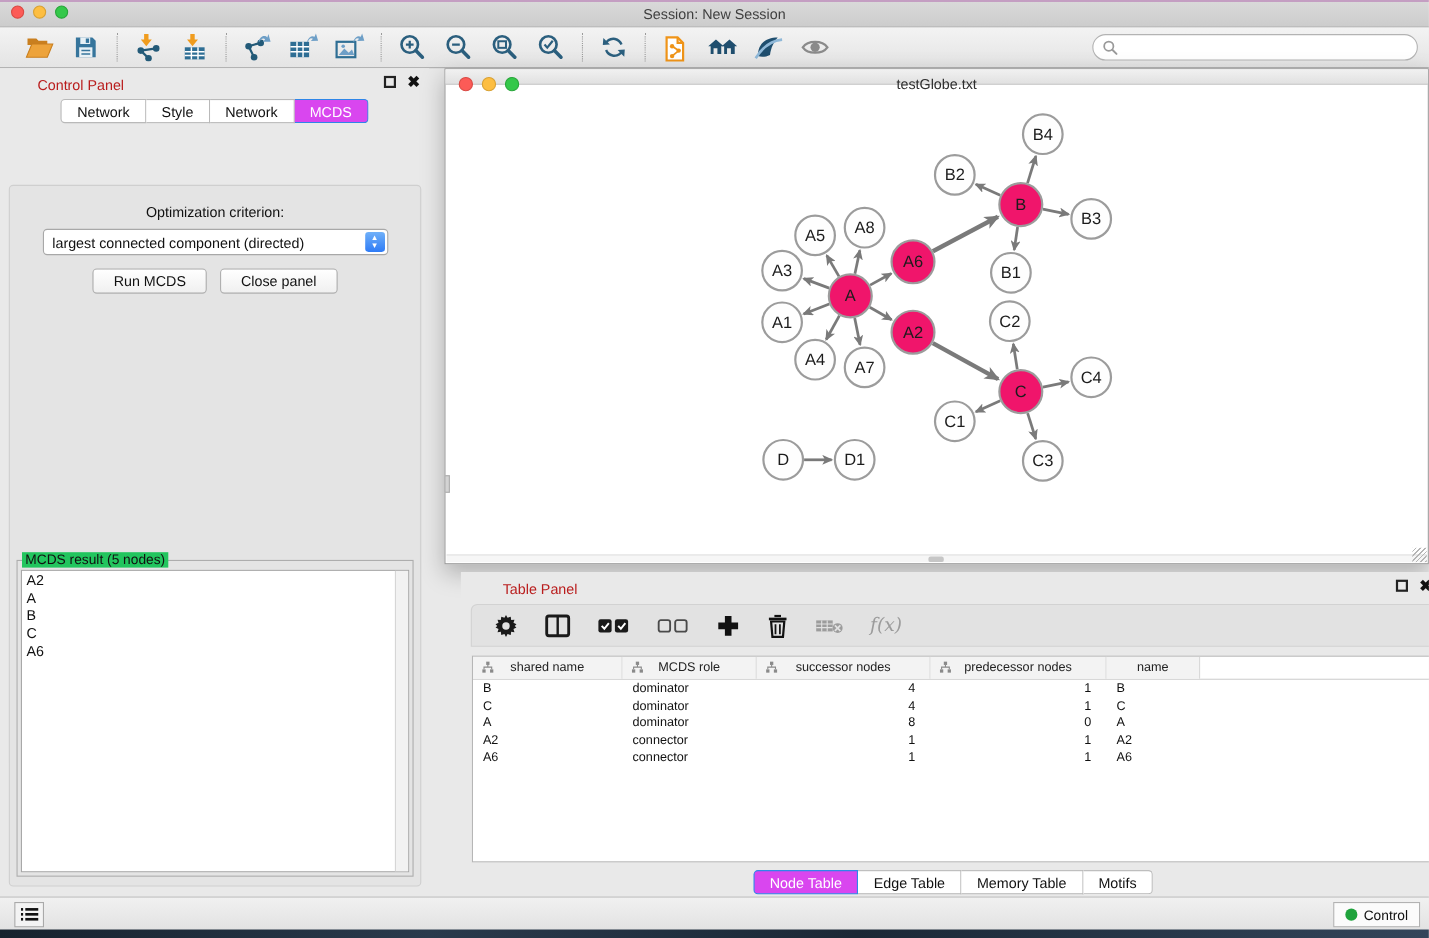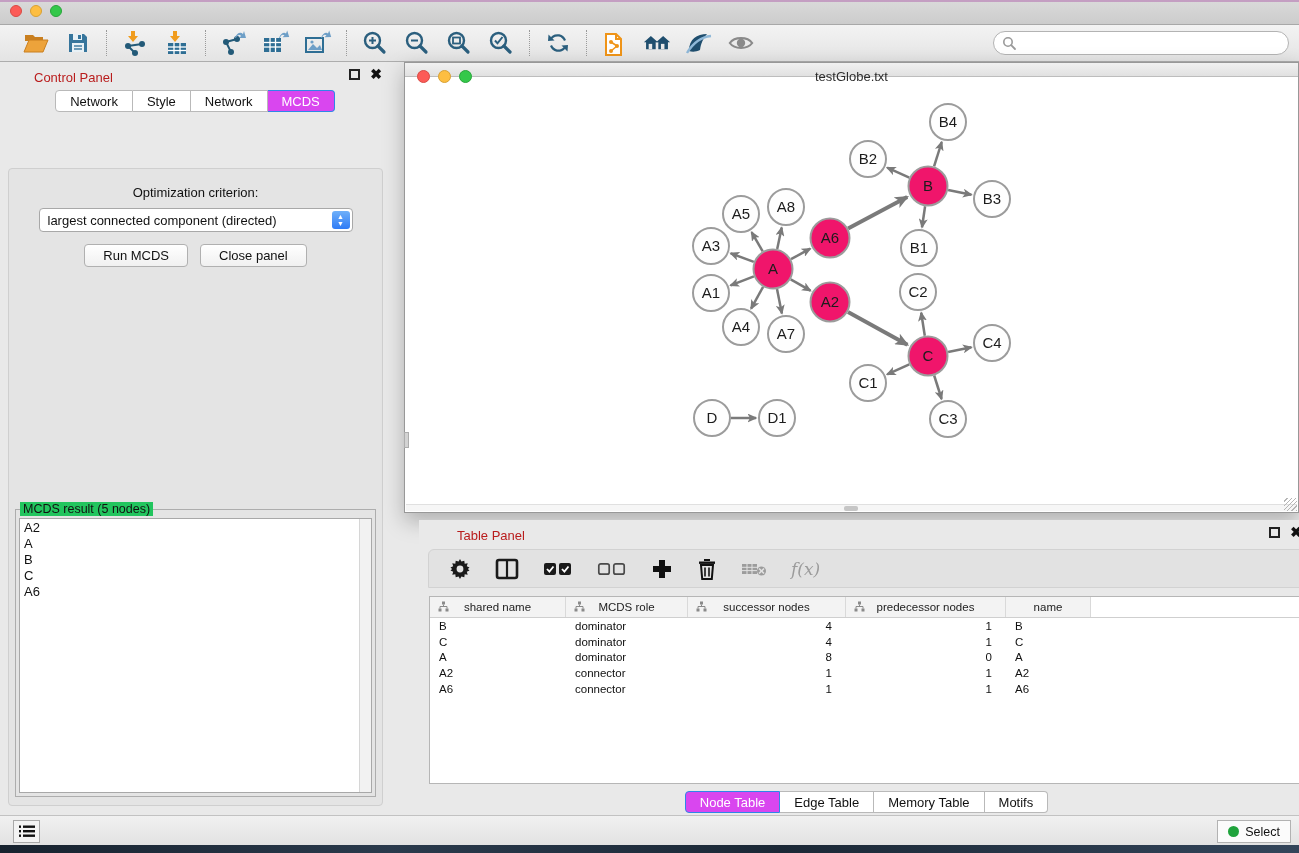--- a/index.html
+++ b/index.html
@@ -124,20 +124,21 @@
 <body>
 
 <div class="app">
 
   <div class="titlebar">
     <div class="lights">
       <div class="light red"></div>
       <div class="light yellow"></div>
       <div class="light green"></div>
     </div>
+    <div class="title">Session: New Session</div>
   </div>
 
   <div class="toolbar">
     <div class="tgroup">
       <span class="ticon">
         <svg width="26" height="22" viewBox="0 0 26 22">
             <path d="M2 3h8l2 2h8v4H2z" fill="#c97f1f"></path>
             <path d="M1 20 L6 8 H25 L20 20 z" fill="#eda33b" stroke="#c97f1f" stroke-width="1"></path>
           </svg>
       </span>
@@ -629,17 +630,17 @@
           <rect x="0" y="0.5" width="2" height="2.4" fill="#111"></rect>
           <rect x="0" y="5" width="2" height="2.4" fill="#111"></rect>
           <rect x="0" y="9.5" width="2" height="2.4" fill="#111"></rect>
           <rect x="4" y="0.5" width="12" height="2.4" fill="#111"></rect>
           <rect x="4" y="5" width="12" height="2.4" fill="#111"></rect>
           <rect x="4" y="9.5" width="12" height="2.4" fill="#111"></rect>
         </svg>
     </div>
     <div class="membtn">
       <span class="memdot"></span>
-      <span class="mlabel">Select</span>
+      <span class="mlabel">Control</span>
     </div>
   </div>
   <div class="deskstrip"></div>
 </div>
 
 </body></html>

